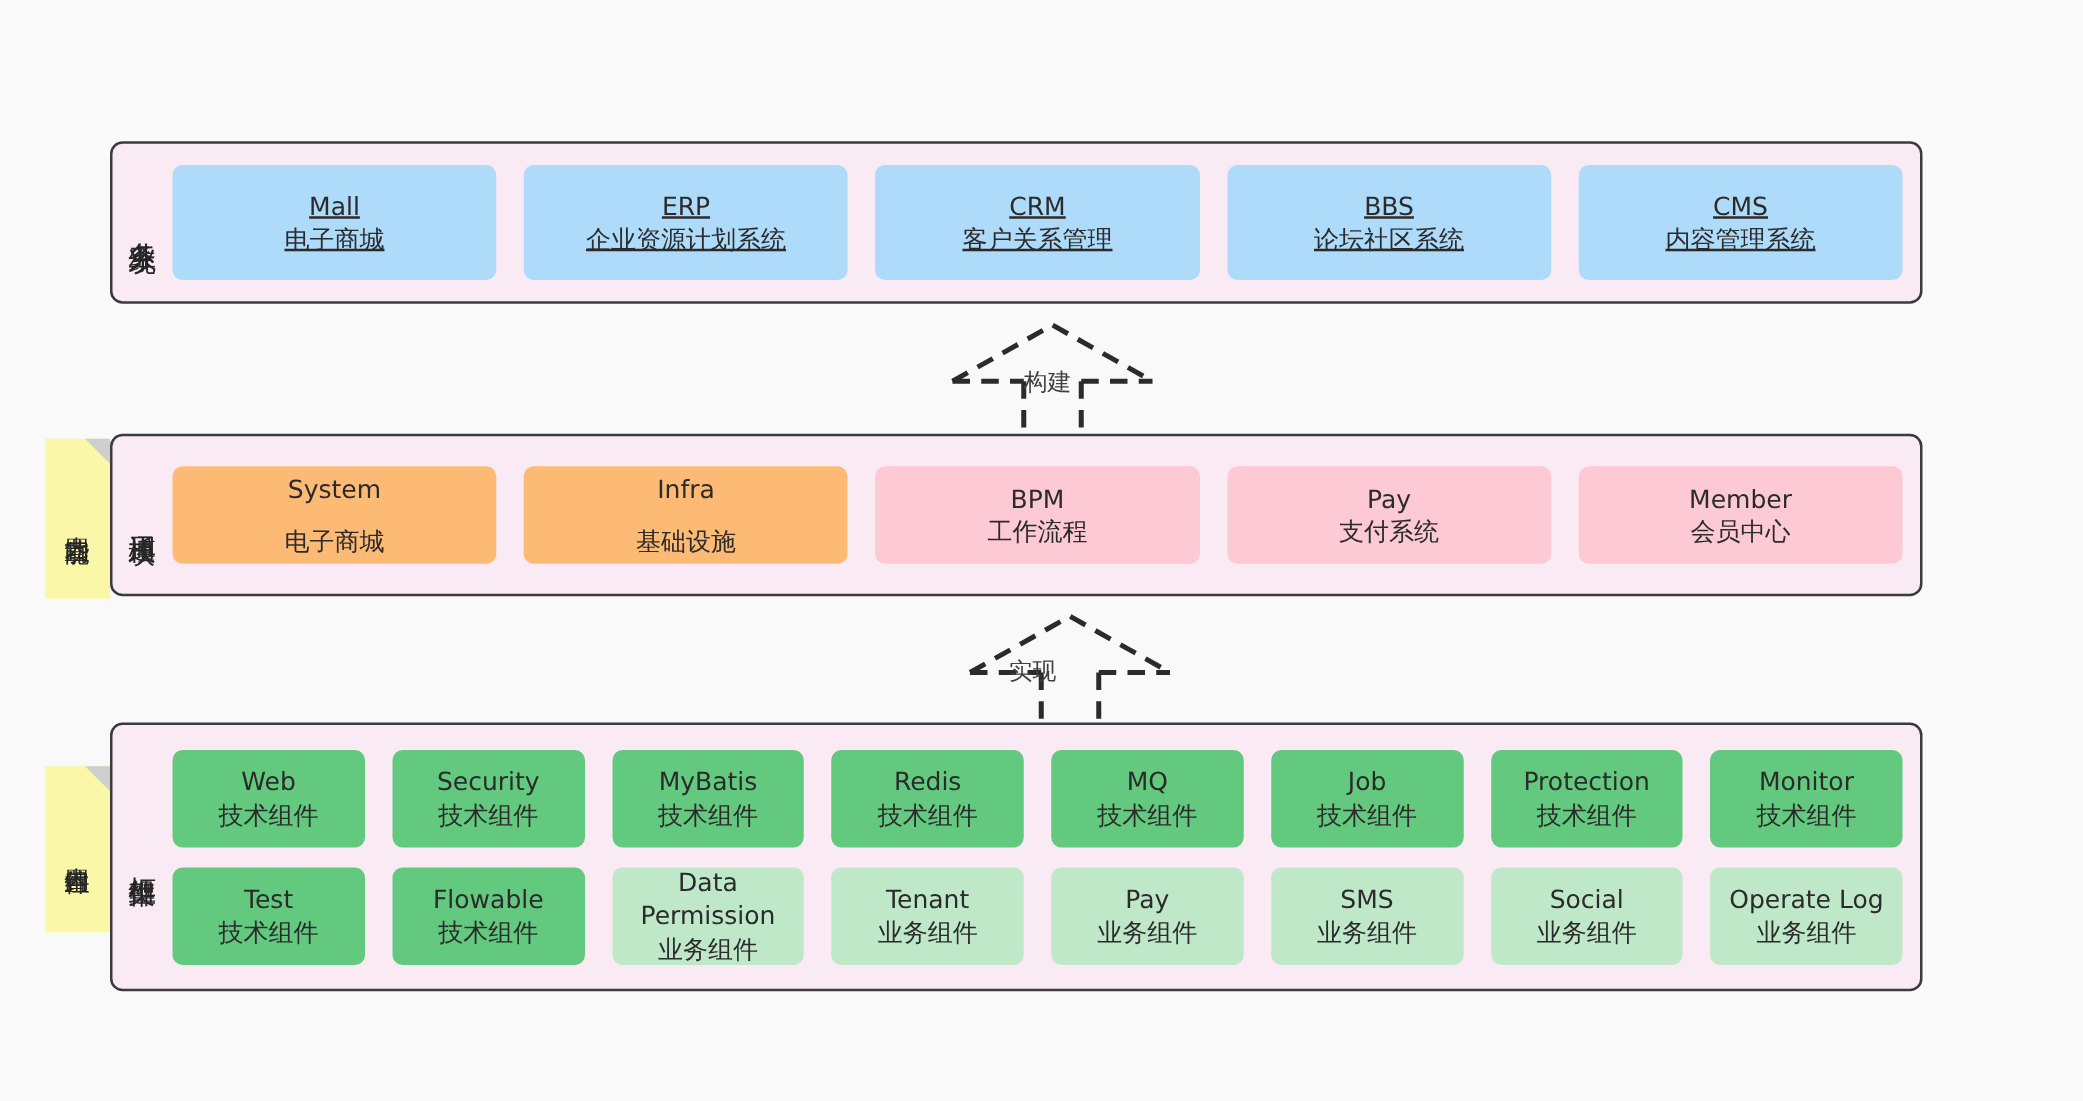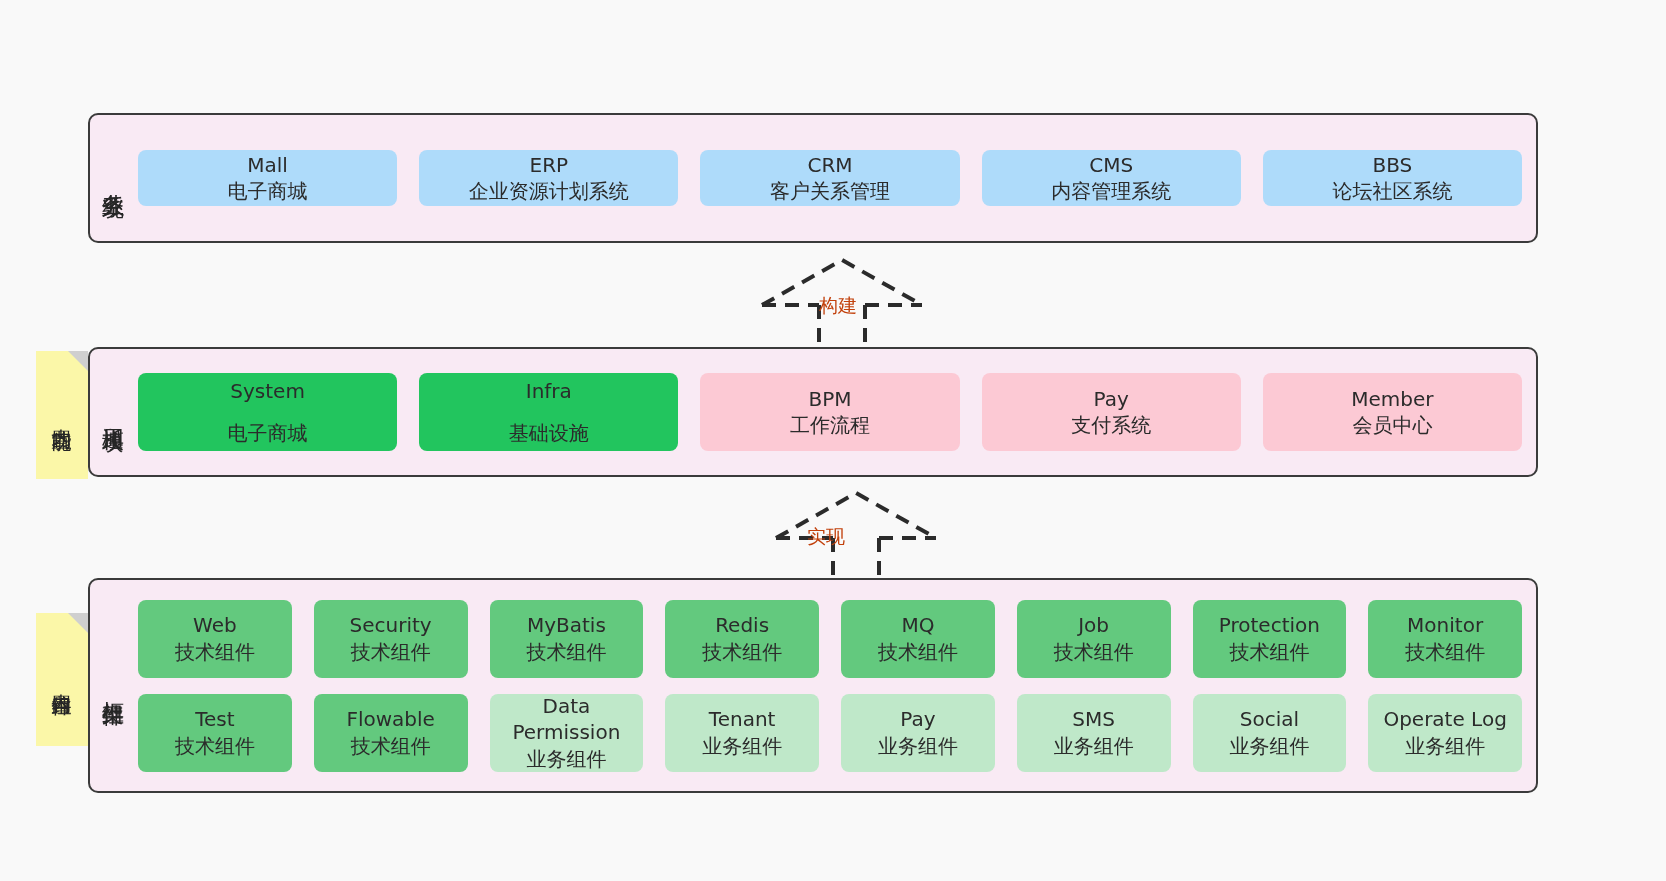--- a/index.html
+++ b/index.html
@@ -77,31 +77,31 @@
     line-height: 1.32;
     color: #2b2b2b;
     padding: 6px 8px;
     min-width: 0;
   }
   .card .t-en { display: block; }
   .card .t-cn { display: block; }
 
   
   .c-blue        { background: #aedbfa; }
-  .c-red         { background: #22c55e; gap: 16px; }
+  .c-red         { background: #fdba74; gap: 16px; }
   .c-pink        { background: #fcc9d4; }
   .c-green       { background: #63c97e; text-align: center; }
   .c-green-light { background: #bfe8c9; }
 
   
   #layer-business  { left: 88px;  top: 113px; width: 1450px; height: 130px; }
   #layer-modules   { left: 88px;  top: 347px; width: 1450px; height: 130px; }
   #layer-framework { left: 88px;  top: 578px; width: 1450px; height: 215px; }
 
-  #layer-business  .card-row { height: 56px; }
+  #layer-business  .card-row { height: 92px; text-decoration: underline; }
   #layer-modules   .card-row { height: 78px; }
   #layer-framework .card-row { height: 78px; }
 
   
   .sticky {
     position: absolute;
     width: 52px;
     background: #fbf7a8;
     display: flex;
     align-items: center;
@@ -135,21 +135,21 @@
     height: 92px;
   }
   #arrow-build   { left: 757px; top: 255px; }
   #arrow-impl    { left: 771px; top: 488px; }
 
   .arrow svg { display: block; overflow: visible; }
 
   .arrow-label {
     position: absolute;
     font-size: 19px;
-    color: #c2410c;
+    color: #404040;
     white-space: nowrap;
     background: transparent;
   }
   #arrow-build .arrow-label { left: 62px; top: 38px; }
   #arrow-impl  .arrow-label { left: 36px; top: 36px; }
 </style>
 </head>
 <body>
 
 <div id="stage">
@@ -164,26 +164,26 @@
           </div>
           <div class="card c-blue">
             <span class="t-en">ERP</span>
             <span class="t-cn">企业资源计划系统</span>
           </div>
           <div class="card c-blue">
             <span class="t-en">CRM</span>
             <span class="t-cn">客户关系管理</span>
           </div>
           <div class="card c-blue">
+            <span class="t-en">BBS</span>
+            <span class="t-cn">论坛社区系统</span>
+          </div>
+          <div class="card c-blue">
             <span class="t-en">CMS</span>
             <span class="t-cn">内容管理系统</span>
-          </div>
-          <div class="card c-blue">
-            <span class="t-en">BBS</span>
-            <span class="t-cn">论坛社区系统</span>
           </div>
         </div>
     </div>
   </div>
 
   <div class="arrow" id="arrow-build">
     <svg width="170" height="92" viewBox="0 0 170 92" aria-hidden="true">
 
       <polyline points="5,50 85,5 165,50" fill="none" stroke="#2b2b2b" stroke-width="4" stroke-dasharray="14 9" stroke-linecap="butt"></polyline>
 

